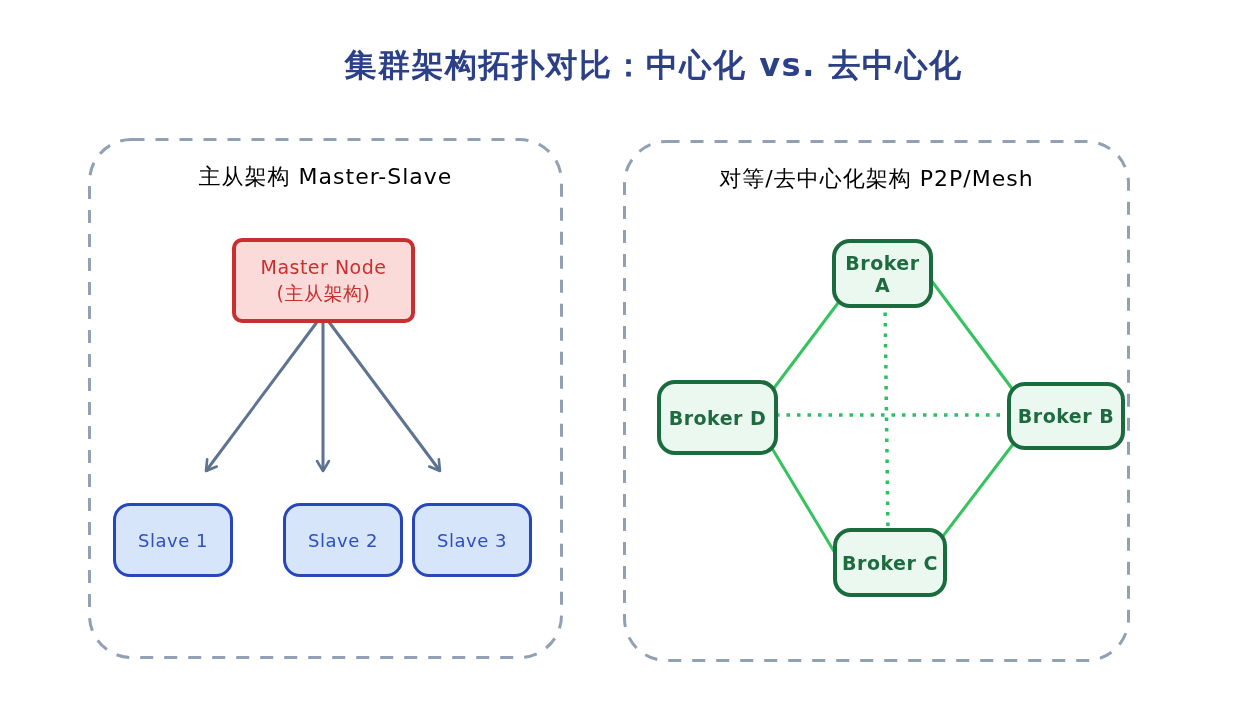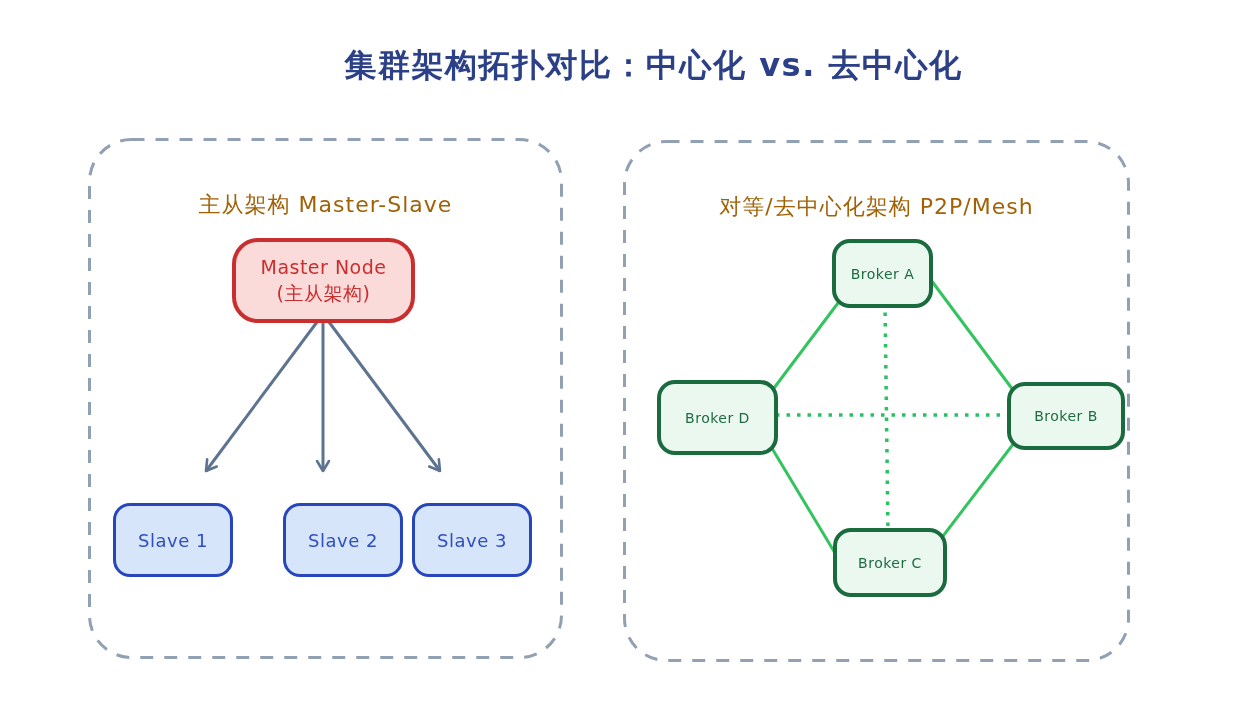--- a/index.html
+++ b/index.html
@@ -28,62 +28,62 @@
     position: absolute;
     top: 0; left: 0;
     width: 1235px; height: 713px;
     z-index: 1;
   }
   .panel-title {
     position: absolute;
     text-align: center;
     font-size: 22px;
     letter-spacing: 1px;
-    color: #a16207;
+    color: #000000;
     z-index: 2;
-    margin-top: 28px;
   }
   .panel-title.left  { left: 88px;  top: 162px; width: 475px; }
   .panel-title.right { left: 623px; top: 164px; width: 507px; }
   .node {
     position: absolute;
     display: flex;
     flex-direction: column;
     align-items: center;
     justify-content: center;
     text-align: center;
     letter-spacing: 0.5px;
     z-index: 2;
   }
   .node.master {
     left: 232px; top: 238px; width: 183px; height: 85px;
     background: #fbdada;
     border: 4px solid #c92f2f;
-    border-radius: 26px;
+    border-radius: 10px;
     color: #c92f2f;
     font-size: 19px;
     line-height: 1.35;
   }
   .node.slave {
     top: 503px; width: 120px; height: 74px;
     background: #d7e5fa;
     border: 3.5px solid #2746bb;
     border-radius: 17px;
     color: #2e4fc0;
     font-size: 18px;
   }
   .node.slave.s1 { left: 113px; }
   .node.slave.s2 { left: 262px; margin-left: 21px; }
   .node.slave.s3 { left: 412px; }
   .node.broker {
     background: #eaf8f0;
     border: 4px solid #1a6b3e;
     border-radius: 18px;
     color: #1e6b40;
-    font-size: 14px;
+    font-size: 19px;
+    font-weight: bold;
   }
   .node.broker.a { left: 832px;  top: 239px; width: 101px; height: 69px; }
   .node.broker.b { left: 1007px; top: 382px; width: 118px; height: 68px; }
   .node.broker.c { left: 833px;  top: 528px; width: 114px; height: 69px; }
   .node.broker.d { left: 657px;  top: 380px; width: 121px; height: 75px; }
 
   .panel-rect { fill: none; stroke: #92a0b3; stroke-width: 3; stroke-dasharray: 13 11; }
   .arrow-line { stroke: #5d7390; stroke-width: 3; fill: none; }
   .mesh-solid { stroke: #34c35f; stroke-width: 3; fill: none; }
   .mesh-dotted { stroke: #2bc162; stroke-width: 3.5; fill: none; stroke-dasharray: 3.5 7; }

